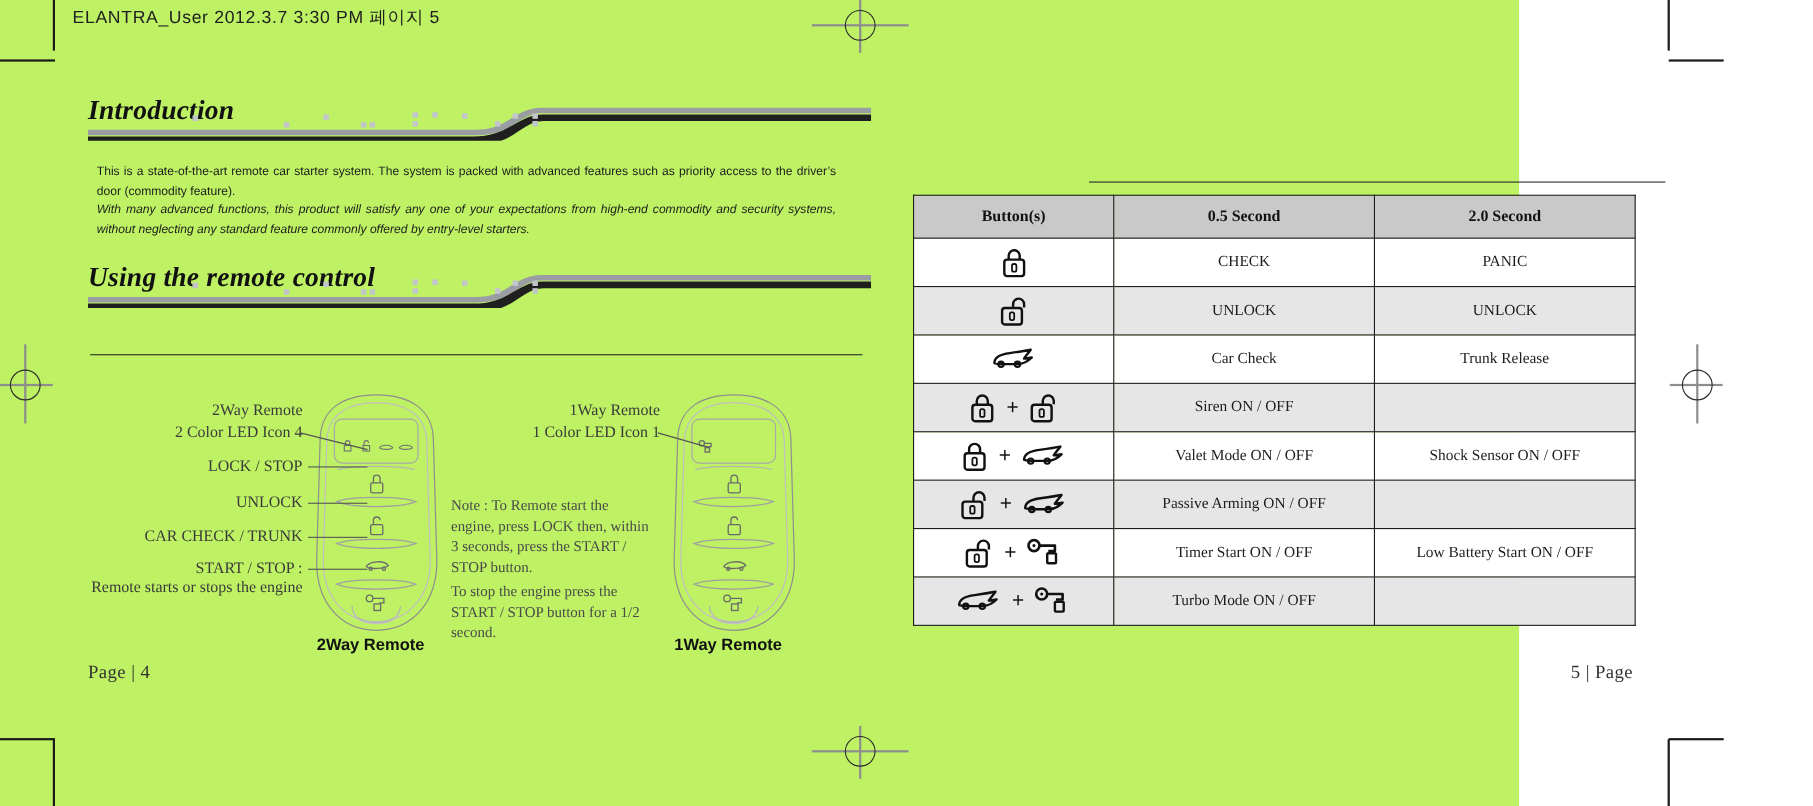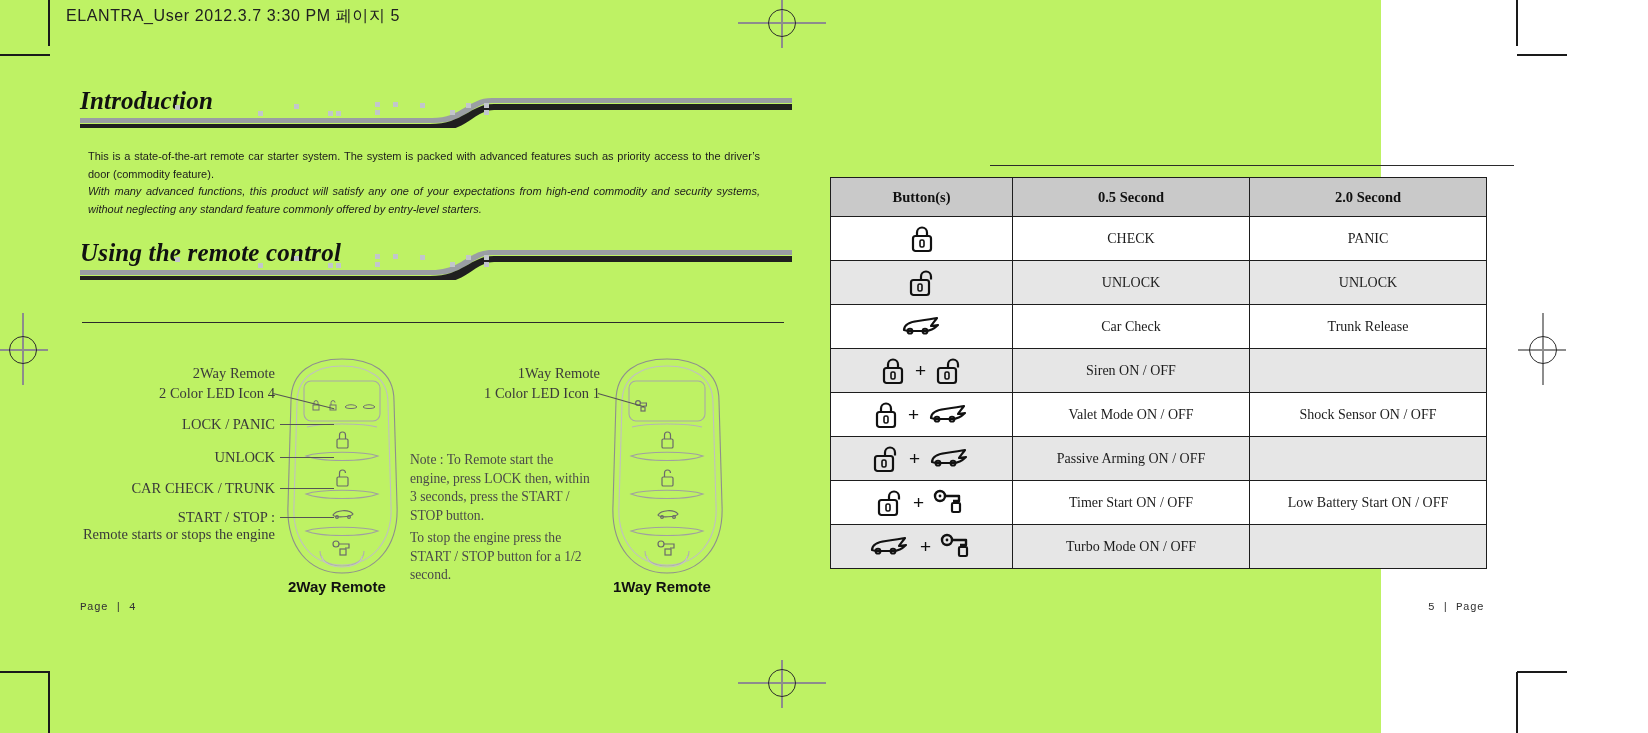--- a/index.html
+++ b/index.html
@@ -38,21 +38,21 @@
   
   .callout{position:absolute;font-family:"Liberation Serif",serif;font-size:14.5px;color:#3a3a3a;
            white-space:nowrap;text-align:right;}
   .note{position:absolute;font-family:"Liberation Serif",serif;font-size:13.6px;color:#4a4a4a;
         line-height:18.5px;width:180px;}
   .remote-cap{position:absolute;font-family:"Liberation Sans",sans-serif;font-weight:bold;
               font-size:15px;color:#111;white-space:nowrap;}
   .leader{position:absolute;background:#555;height:1px;}
 
   
-  .pagenum{position:absolute;font-size:11px;color:#333;font-family:Liberation Mono, monospace;
+  .pagenum{position:absolute;font-size:17px;color:#333;font-family:Liberation Serif, serif;
            white-space:nowrap;letter-spacing:.4px;}
 
   
   .btntable{position:absolute;left:830px;top:177px;width:656px;border-collapse:collapse;
             table-layout:fixed;border:1px solid #1d1d1d;}
   .btntable th,.btntable td{border:1px solid #1d1d1d;text-align:center;vertical-align:middle;}
   .btntable th{background:#c9c9c9;font-family:"Liberation Serif",serif;font-weight:bold;
                font-size:14.5px;color:#111;height:36px;}
   .btntable td{font-family:"Liberation Serif",serif;font-size:14px;color:#1c1c1c;height:41px;}
   .btntable tbody tr:nth-child(even) td{background:#e6e6e6;}
@@ -185,21 +185,21 @@
         <rect x="65" y="194" width="6" height="6"></rect>
     </g>
   </svg>
 
   <div class="callout" style="left:140px;top:363px;width:135px;line-height:20px;">
     <span>2Way Remote</span><br>
     <span>2 Color LED Icon 4</span>
   </div>
   <div class="leader" style="left:273px;top:393px;width:63px;transform:rotate(14deg);transform-origin:left center;"></div>
 
-  <div class="callout" style="left:150px;top:416px;width:125px;"><span>LOCK / PANIC</span></div>
+  <div class="callout" style="left:150px;top:416px;width:125px;"><span>LOCK / STOP</span></div>
   <div class="leader" style="left:280px;top:424px;width:54px;"></div>
 
   <div class="callout" style="left:150px;top:449px;width:125px;"><span>UNLOCK</span></div>
   <div class="leader" style="left:280px;top:457px;width:54px;"></div>
 
   <div class="callout" style="left:125px;top:480px;width:150px;text-align:right;"><span>CAR CHECK / TRUNK</span></div>
   <div class="leader" style="left:280px;top:488px;width:54px;"></div>
 
   <div class="callout" style="left:125px;top:509px;width:150px;"><span>START / STOP :</span></div>
   <div class="leader" style="left:280px;top:517px;width:54px;"></div>

